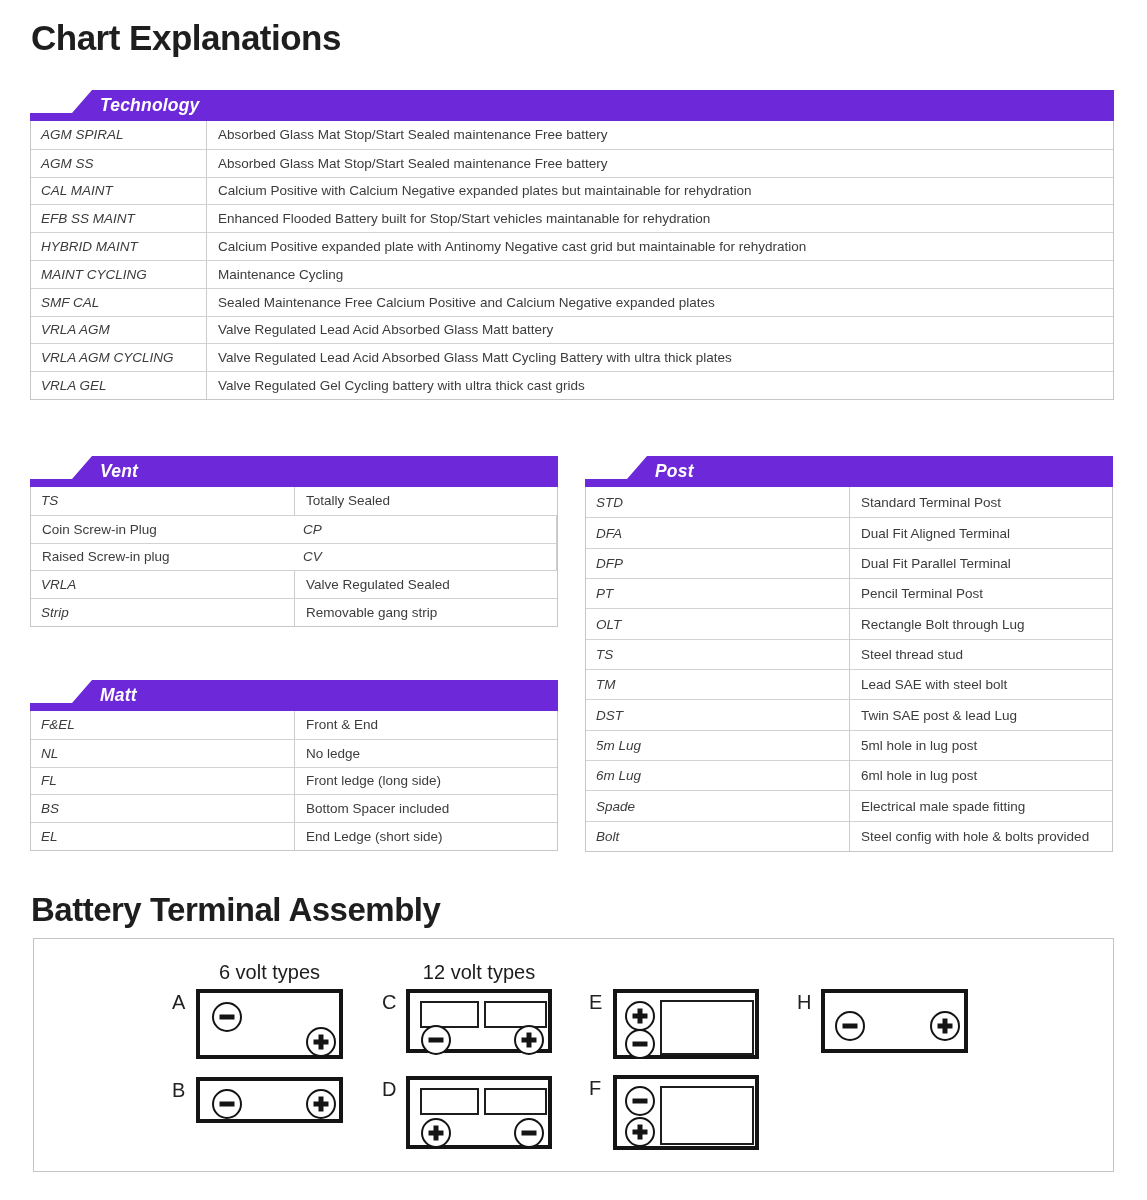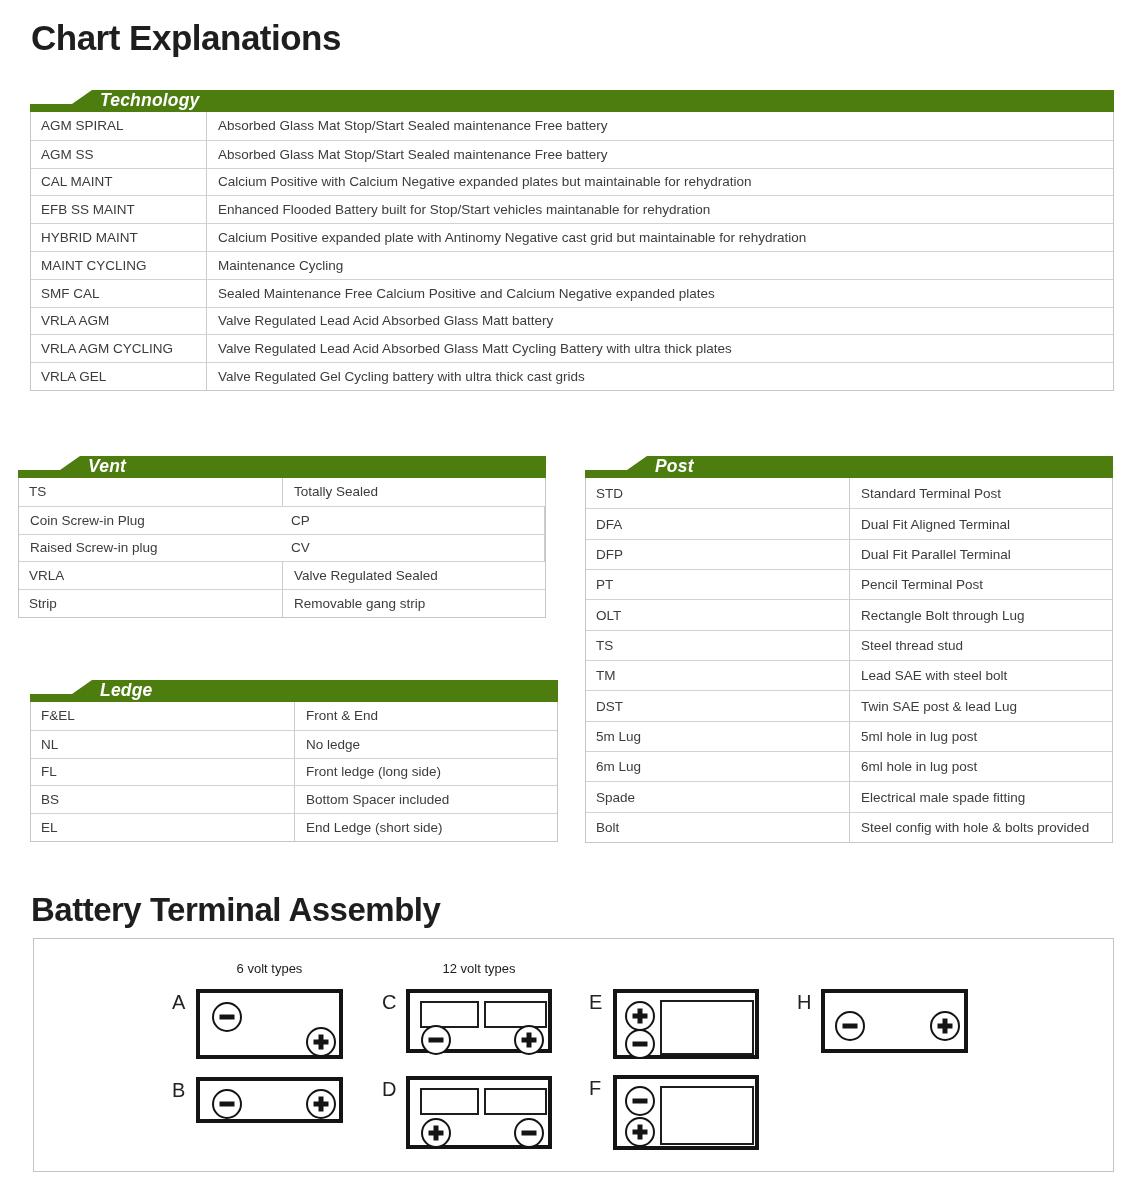--- a/index.html
+++ b/index.html
@@ -14,50 +14,50 @@
     position:absolute; left:31px;
     font-weight:bold; color:#1e1e1e; letter-spacing:-0.5px;
     font-size:35px; line-height:40px;
   }
   #main-title   { top:18px; }
   #assembly-title { top:890px; font-size:33px; }
 
   
   .dtable { position:absolute; background:#fff; }
   .band {
-    position:relative; height:22px; background:#4d7c0f;
+    position:relative; height:31px; background:#6d28d9;
     clip-path: polygon(0 100%, 0 calc(100% - 8px), 42px calc(100% - 8px), 62px 0, 100% 0, 100% 100%);
     text-decoration: underline;
   }
   .band-title {
     position:absolute; left:70px; top:50%; transform:translateY(-52%);
     color:#ffffff; font-weight:bold; font-style:italic; font-size:17.5px;
     letter-spacing:0.2px; white-space:nowrap;
   }
   .rows { border:1px solid #c6c6c6; border-top:none; background:#fff; }
   .row { display:flex; align-items:stretch; border-top:1px solid #d2d2d2; }
   .row:first-of-type { border-top:none; }
   .rows .row { height:27.8px; }
   .dtable.post-h .rows .row { height:30.35px; }
   .cell {
     display:flex; align-items:center;
     font-size:13.5px; color:#3c3c3c; white-space:nowrap; overflow:hidden;
   }
-  .cell.code { width:176px; padding-left:10px; border-right:1px solid #cccccc; }
+  .cell.code { width:176px; padding-left:10px; border-right:1px solid #cccccc;font-style:italic; }
   .cell.desc { flex:1; padding-left:11px; }
   .dtable.half .cell.code { width:264px; }
 
   
   #diagram-box {
     position:absolute; left:33px; top:938px; width:1081px; height:234px;
     border:1px solid #c4c4c4; background:#fff;
   }
   .group-label {
     position:absolute; top:22px; text-align:center;
-    font-size:13px; color:#1c1c1c;
+    font-size:20px; color:#1c1c1c;
   }
   .battery {
     position:absolute; border:4px solid #141414; background:#fff;
   }
   .battery-letter {
     position:absolute; font-size:20px; color:#222; line-height:22px;
   }
   .terminal {
     position:absolute; width:30px; height:30px; border-radius:50%;
     border:2.5px solid #141414; background:#fff;
@@ -132,21 +132,21 @@
           <div class="cell desc">Valve Regulated Lead Acid Absorbed Glass Matt Cycling Battery with ultra thick plates</div>
         </div>
 
         <div class="row">
           <div class="cell code">VRLA GEL</div>
           <div class="cell desc">Valve Regulated Gel Cycling battery with ultra thick cast grids</div>
         </div>
       </div>
   </div>
 
-  <div class="dtable half" style="left:18px; top:456px; width:528px;">
+  <div class="dtable half" style="left:30px; top:456px; width:528px;">
     <div class="band">
       <span class="band-title">Vent</span>
     </div>
     <div class="rows">
 
         <div class="row">
           <div class="cell code">TS</div>
           <div class="cell desc">Totally Sealed</div>
         </div>
 
@@ -235,21 +235,21 @@
 
         <div class="row">
           <div class="cell code">Bolt</div>
           <div class="cell desc">Steel config with hole &amp; bolts provided</div>
         </div>
       </div>
   </div>
 
   <div class="dtable half" style="left:30px; top:680px; width:528px;">
     <div class="band">
-      <span class="band-title">Ledge</span>
+      <span class="band-title">Matt</span>
     </div>
     <div class="rows">
 
         <div class="row">
           <div class="cell code">F&amp;EL</div>
           <div class="cell desc">Front &amp; End</div>
         </div>
 
         <div class="row">
           <div class="cell code">NL</div>

